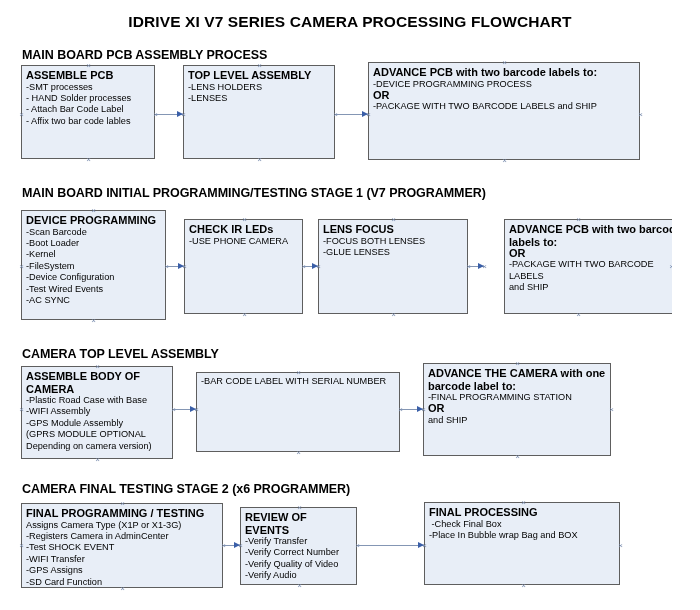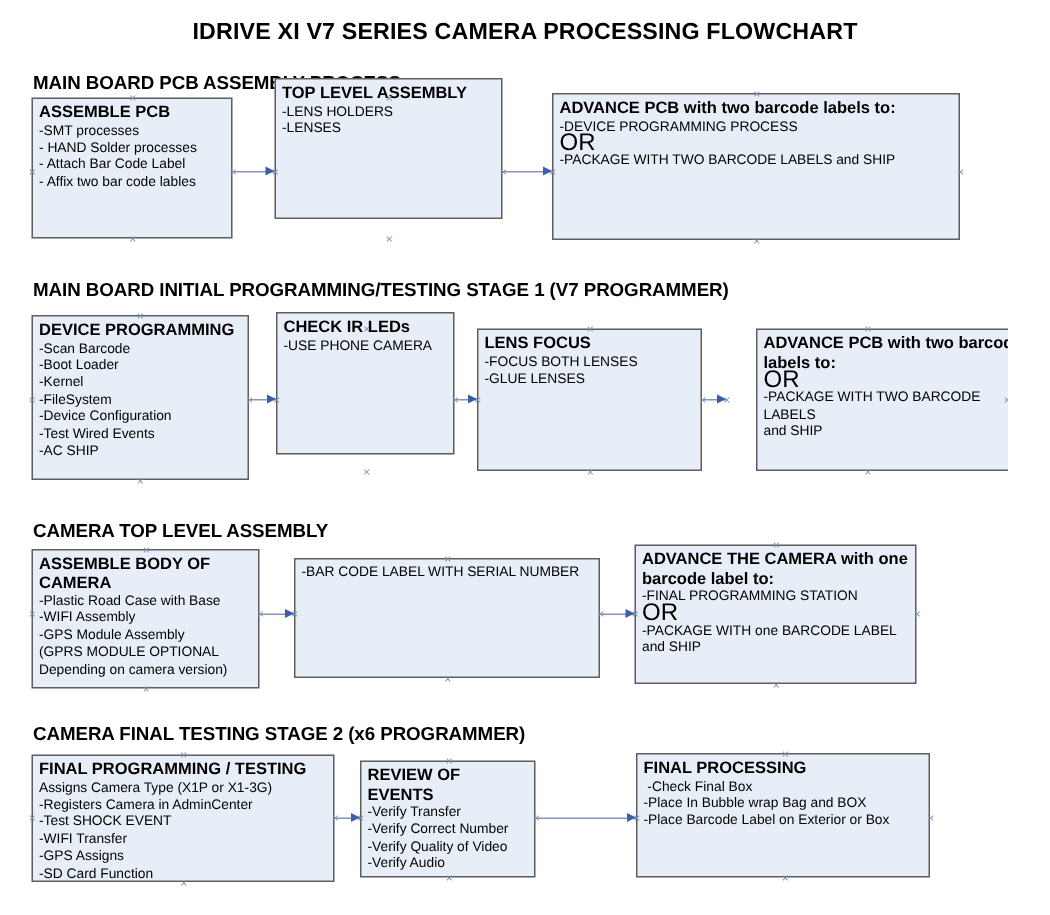--- a/index.html
+++ b/index.html
@@ -53,22 +53,22 @@
   }
   .node-lines {
     font-size: 9.2px;
     line-height: 11.4px;
     font-weight: normal;
   }
   .node-line {
     white-space: pre-wrap;
   }
   .node-line.em {
-    font-weight: normal;
-    font-size: 16px;
+    font-weight: bold;
+    font-size: 11px;
   }
   
   .connector {
     position: absolute;
     height: 9px;
     pointer-events: none;
   }
   .connector .shaft {
     position: absolute;
     left: 0;
@@ -112,21 +112,21 @@
       <div class="section-heading" style="left: 22px; top: 48px;">MAIN BOARD PCB ASSEMBLY PROCESS</div>
       <div class="node" style="left: 21px; top: 65px; width: 134px; height: 94px;">
         <div class="node-title">ASSEMBLE PCB</div>
         <div class="node-lines">
           <div class="node-line">-SMT processes</div>
           <div class="node-line">- HAND Solder processes</div>
           <div class="node-line">- Attach Bar Code Label</div>
           <div class="node-line">- Affix two bar code lables</div>
         </div>
       </div>
-      <div class="node" style="left: 183px; top: 52px; width: 152px; height: 94px;">
+      <div class="node" style="left: 183px; top: 65px; width: 152px; height: 94px;">
         <div class="node-title">TOP LEVEL ASSEMBLY</div>
         <div class="node-lines">
           <div class="node-line">-LENS HOLDERS</div>
           <div class="node-line">-LENSES</div>
         </div>
       </div>
       <div class="node" style="left: 368px; top: 62px; width: 272px; height: 98px;">
         <div class="node-title">ADVANCE PCB with two barcode labels to:</div>
         <div class="node-lines">
           <div class="node-line">-DEVICE PROGRAMMING PROCESS</div>
@@ -137,24 +137,24 @@
       <div class="section-heading" style="left: 22px; top: 186px;">MAIN BOARD INITIAL PROGRAMMING/TESTING STAGE 1 (V7 PROGRAMMER)</div>
       <div class="node" style="left: 21px; top: 210px; width: 145px; height: 110px;">
         <div class="node-title">DEVICE PROGRAMMING</div>
         <div class="node-lines">
           <div class="node-line">-Scan Barcode</div>
           <div class="node-line">-Boot Loader</div>
           <div class="node-line">-Kernel</div>
           <div class="node-line">-FileSystem</div>
           <div class="node-line">-Device Configuration</div>
           <div class="node-line">-Test Wired Events</div>
-          <div class="node-line">-AC SHIP</div>
-        </div>
-      </div>
-      <div class="node" style="left: 184px; top: 208px; width: 119px; height: 95px;">
+          <div class="node-line">-AC SYNC</div>
+        </div>
+      </div>
+      <div class="node" style="left: 184px; top: 219px; width: 119px; height: 95px;">
         <div class="node-title">CHECK IR LEDs</div>
         <div class="node-lines">
           <div class="node-line">-USE PHONE CAMERA</div>
         </div>
       </div>
       <div class="node" style="left: 318px; top: 219px; width: 150px; height: 95px;">
         <div class="node-title">LENS FOCUS</div>
         <div class="node-lines">
           <div class="node-line">-FOCUS BOTH LENSES</div>
           <div class="node-line">-GLUE LENSES</div>
@@ -185,21 +185,20 @@
         <div class="node-lines">
           <div class="node-line">-BAR CODE LABEL WITH SERIAL NUMBER</div>
         </div>
       </div>
       <div class="node" style="left: 423px; top: 363px; width: 188px; height: 93px;">
         <div class="node-title">ADVANCE THE CAMERA with one
 barcode label to:</div>
         <div class="node-lines">
           <div class="node-line">-FINAL PROGRAMMING STATION</div>
           <div class="node-line em">OR</div>
-          <div class="node-line">-PACKAGE WITH one BARCODE LABEL</div>
           <div class="node-line">and SHIP</div>
         </div>
       </div>
       <div class="section-heading" style="left: 22px; top: 482px;">CAMERA FINAL TESTING STAGE 2 (x6 PROGRAMMER)</div>
       <div class="node" style="left: 21px; top: 503px; width: 202px; height: 85px;">
         <div class="node-title">FINAL PROGRAMMING / TESTING</div>
         <div class="node-lines">
           <div class="node-line">Assigns Camera Type (X1P or X1-3G)</div>
           <div class="node-line">-Registers Camera in AdminCenter</div>
           <div class="node-line">-Test SHOCK EVENT</div>
@@ -215,21 +214,20 @@
           <div class="node-line">-Verify Correct Number</div>
           <div class="node-line">-Verify Quality of Video</div>
           <div class="node-line">-Verify Audio</div>
         </div>
       </div>
       <div class="node" style="left: 424px; top: 502px; width: 196px; height: 83px;">
         <div class="node-title">FINAL PROCESSING</div>
         <div class="node-lines">
           <div class="node-line"> -Check Final Box</div>
           <div class="node-line">-Place In Bubble wrap Bag and BOX</div>
-          <div class="node-line">-Place Barcode Label on Exterior or Box</div>
         </div>
       </div>
     </div>
   <div id="connectors-root">
       <div class="connector" style="left: 155px; top: 110px; width: 28px;">
         <div class="shaft"></div>
         <div class="head"></div>
       </div>
       <div class="connector" style="left: 335px; top: 110px; width: 33px;">
         <div class="shaft"></div>

